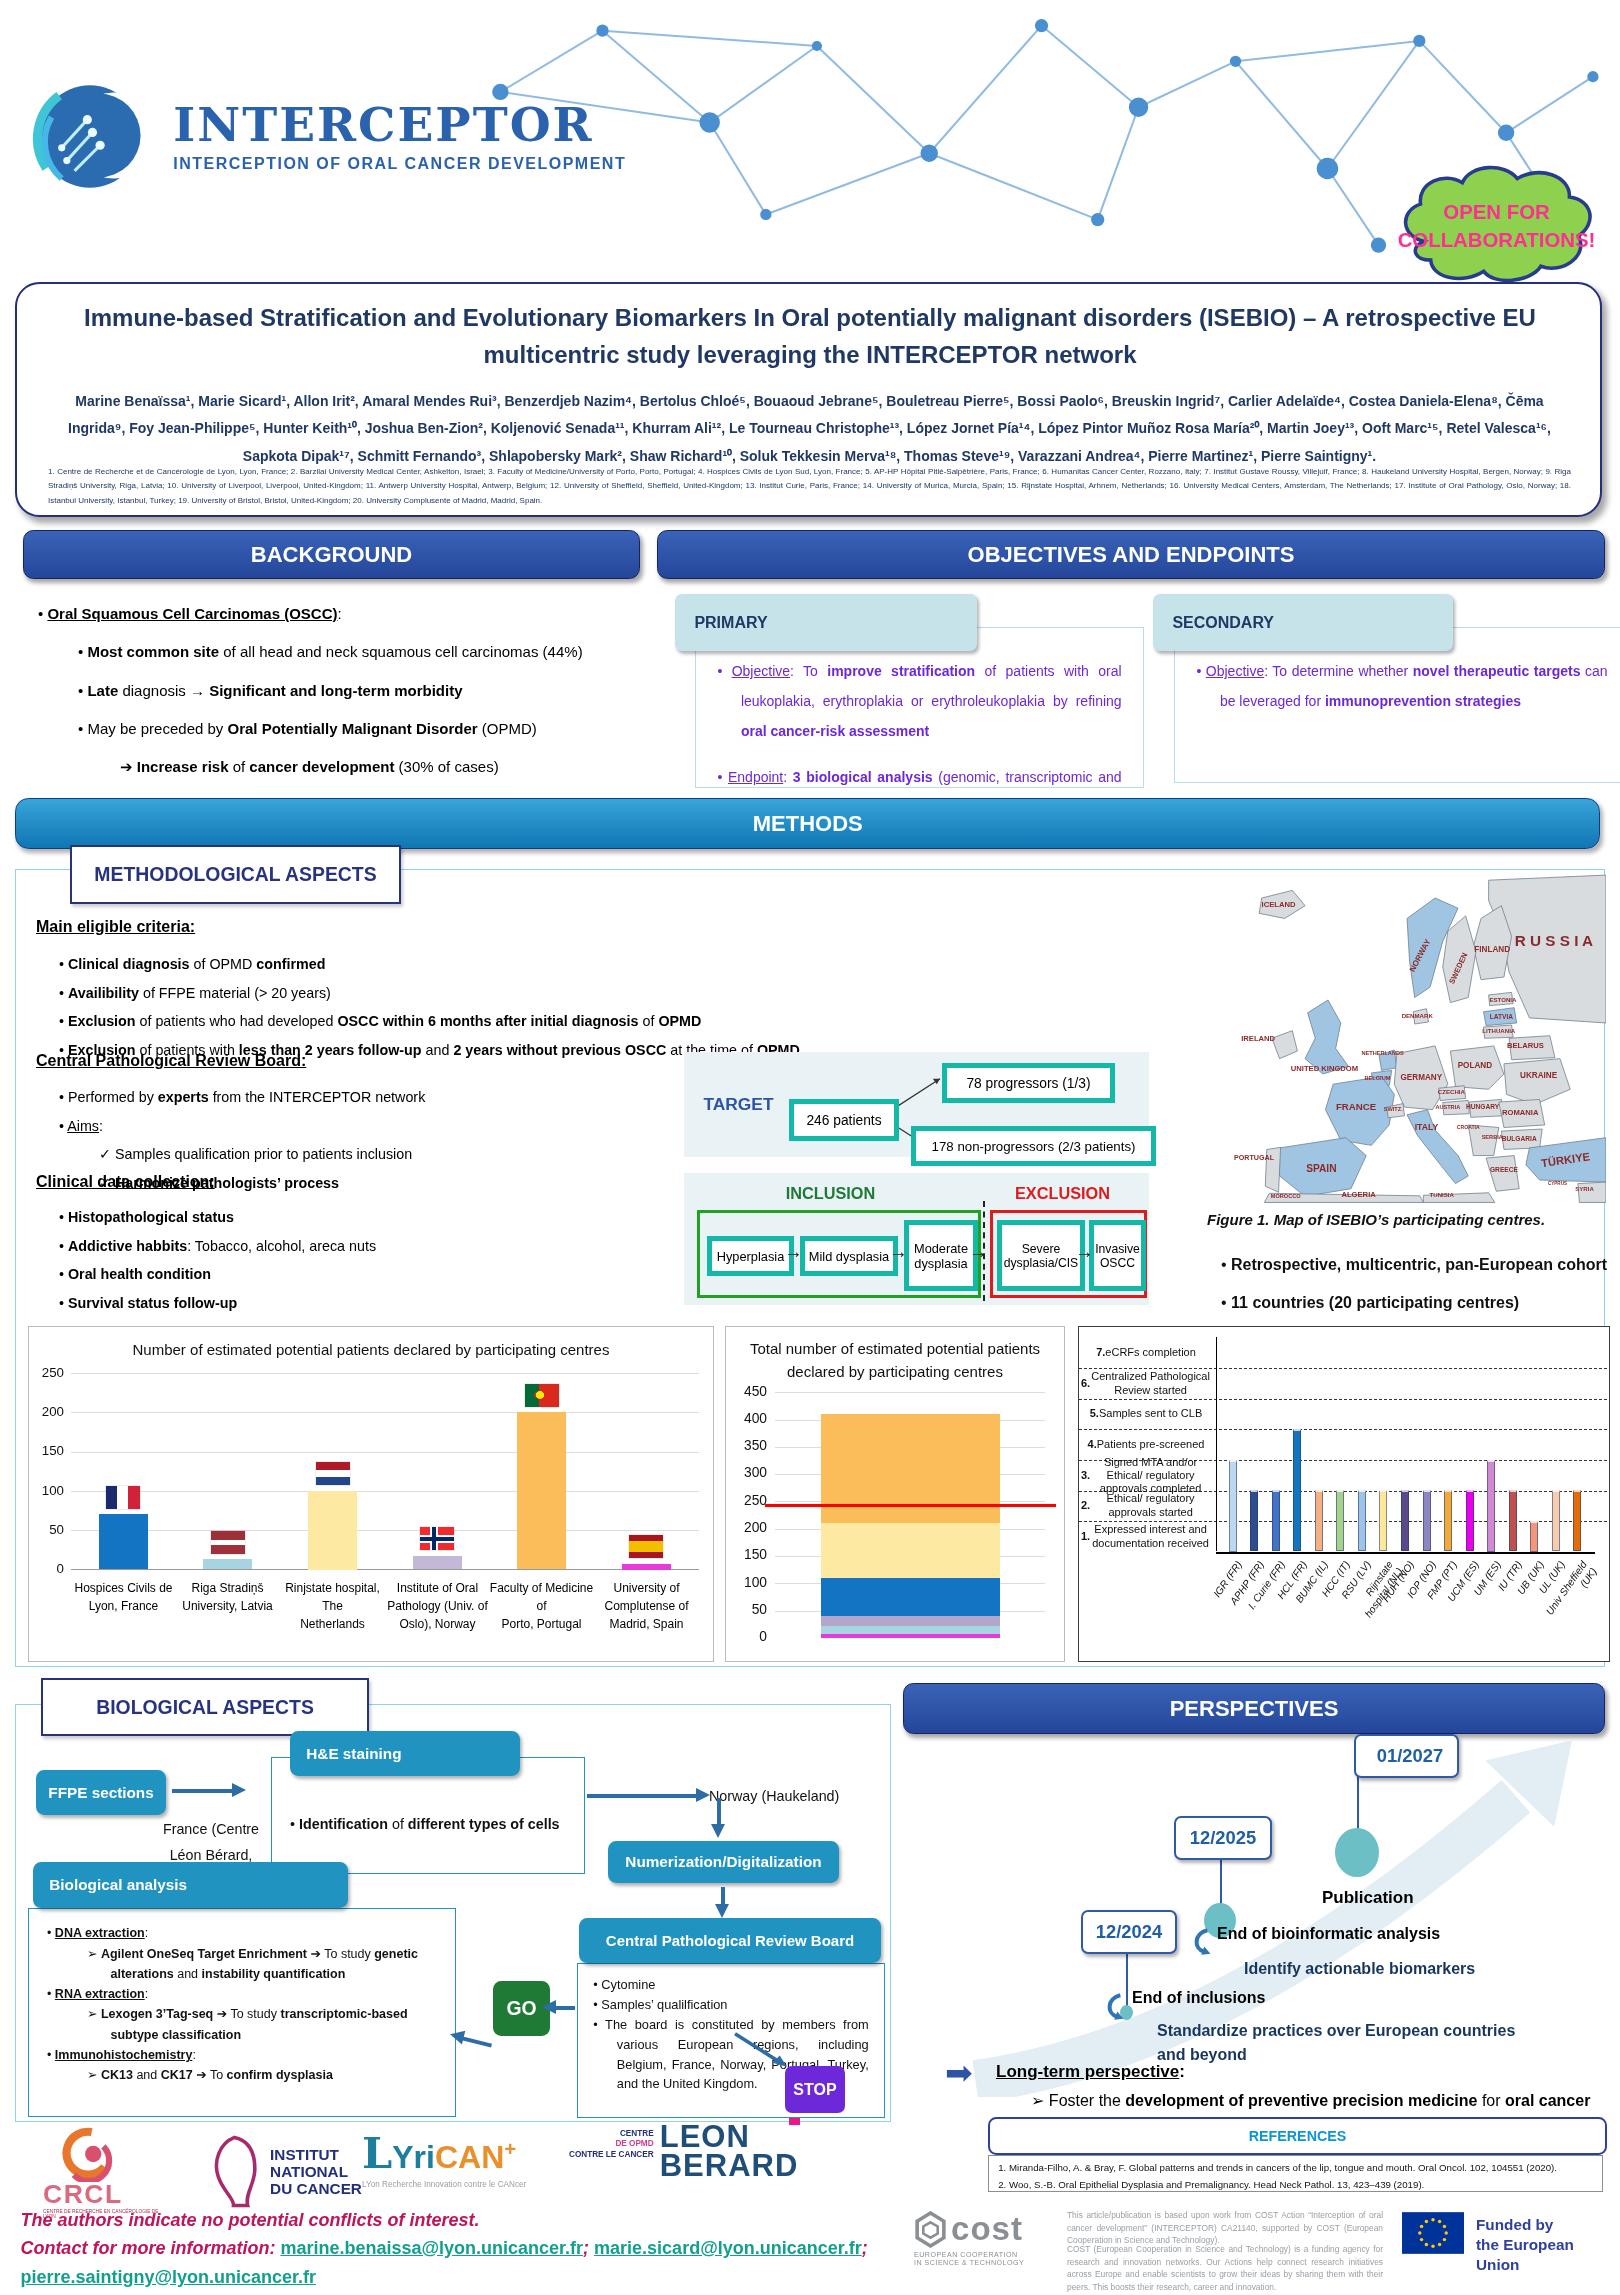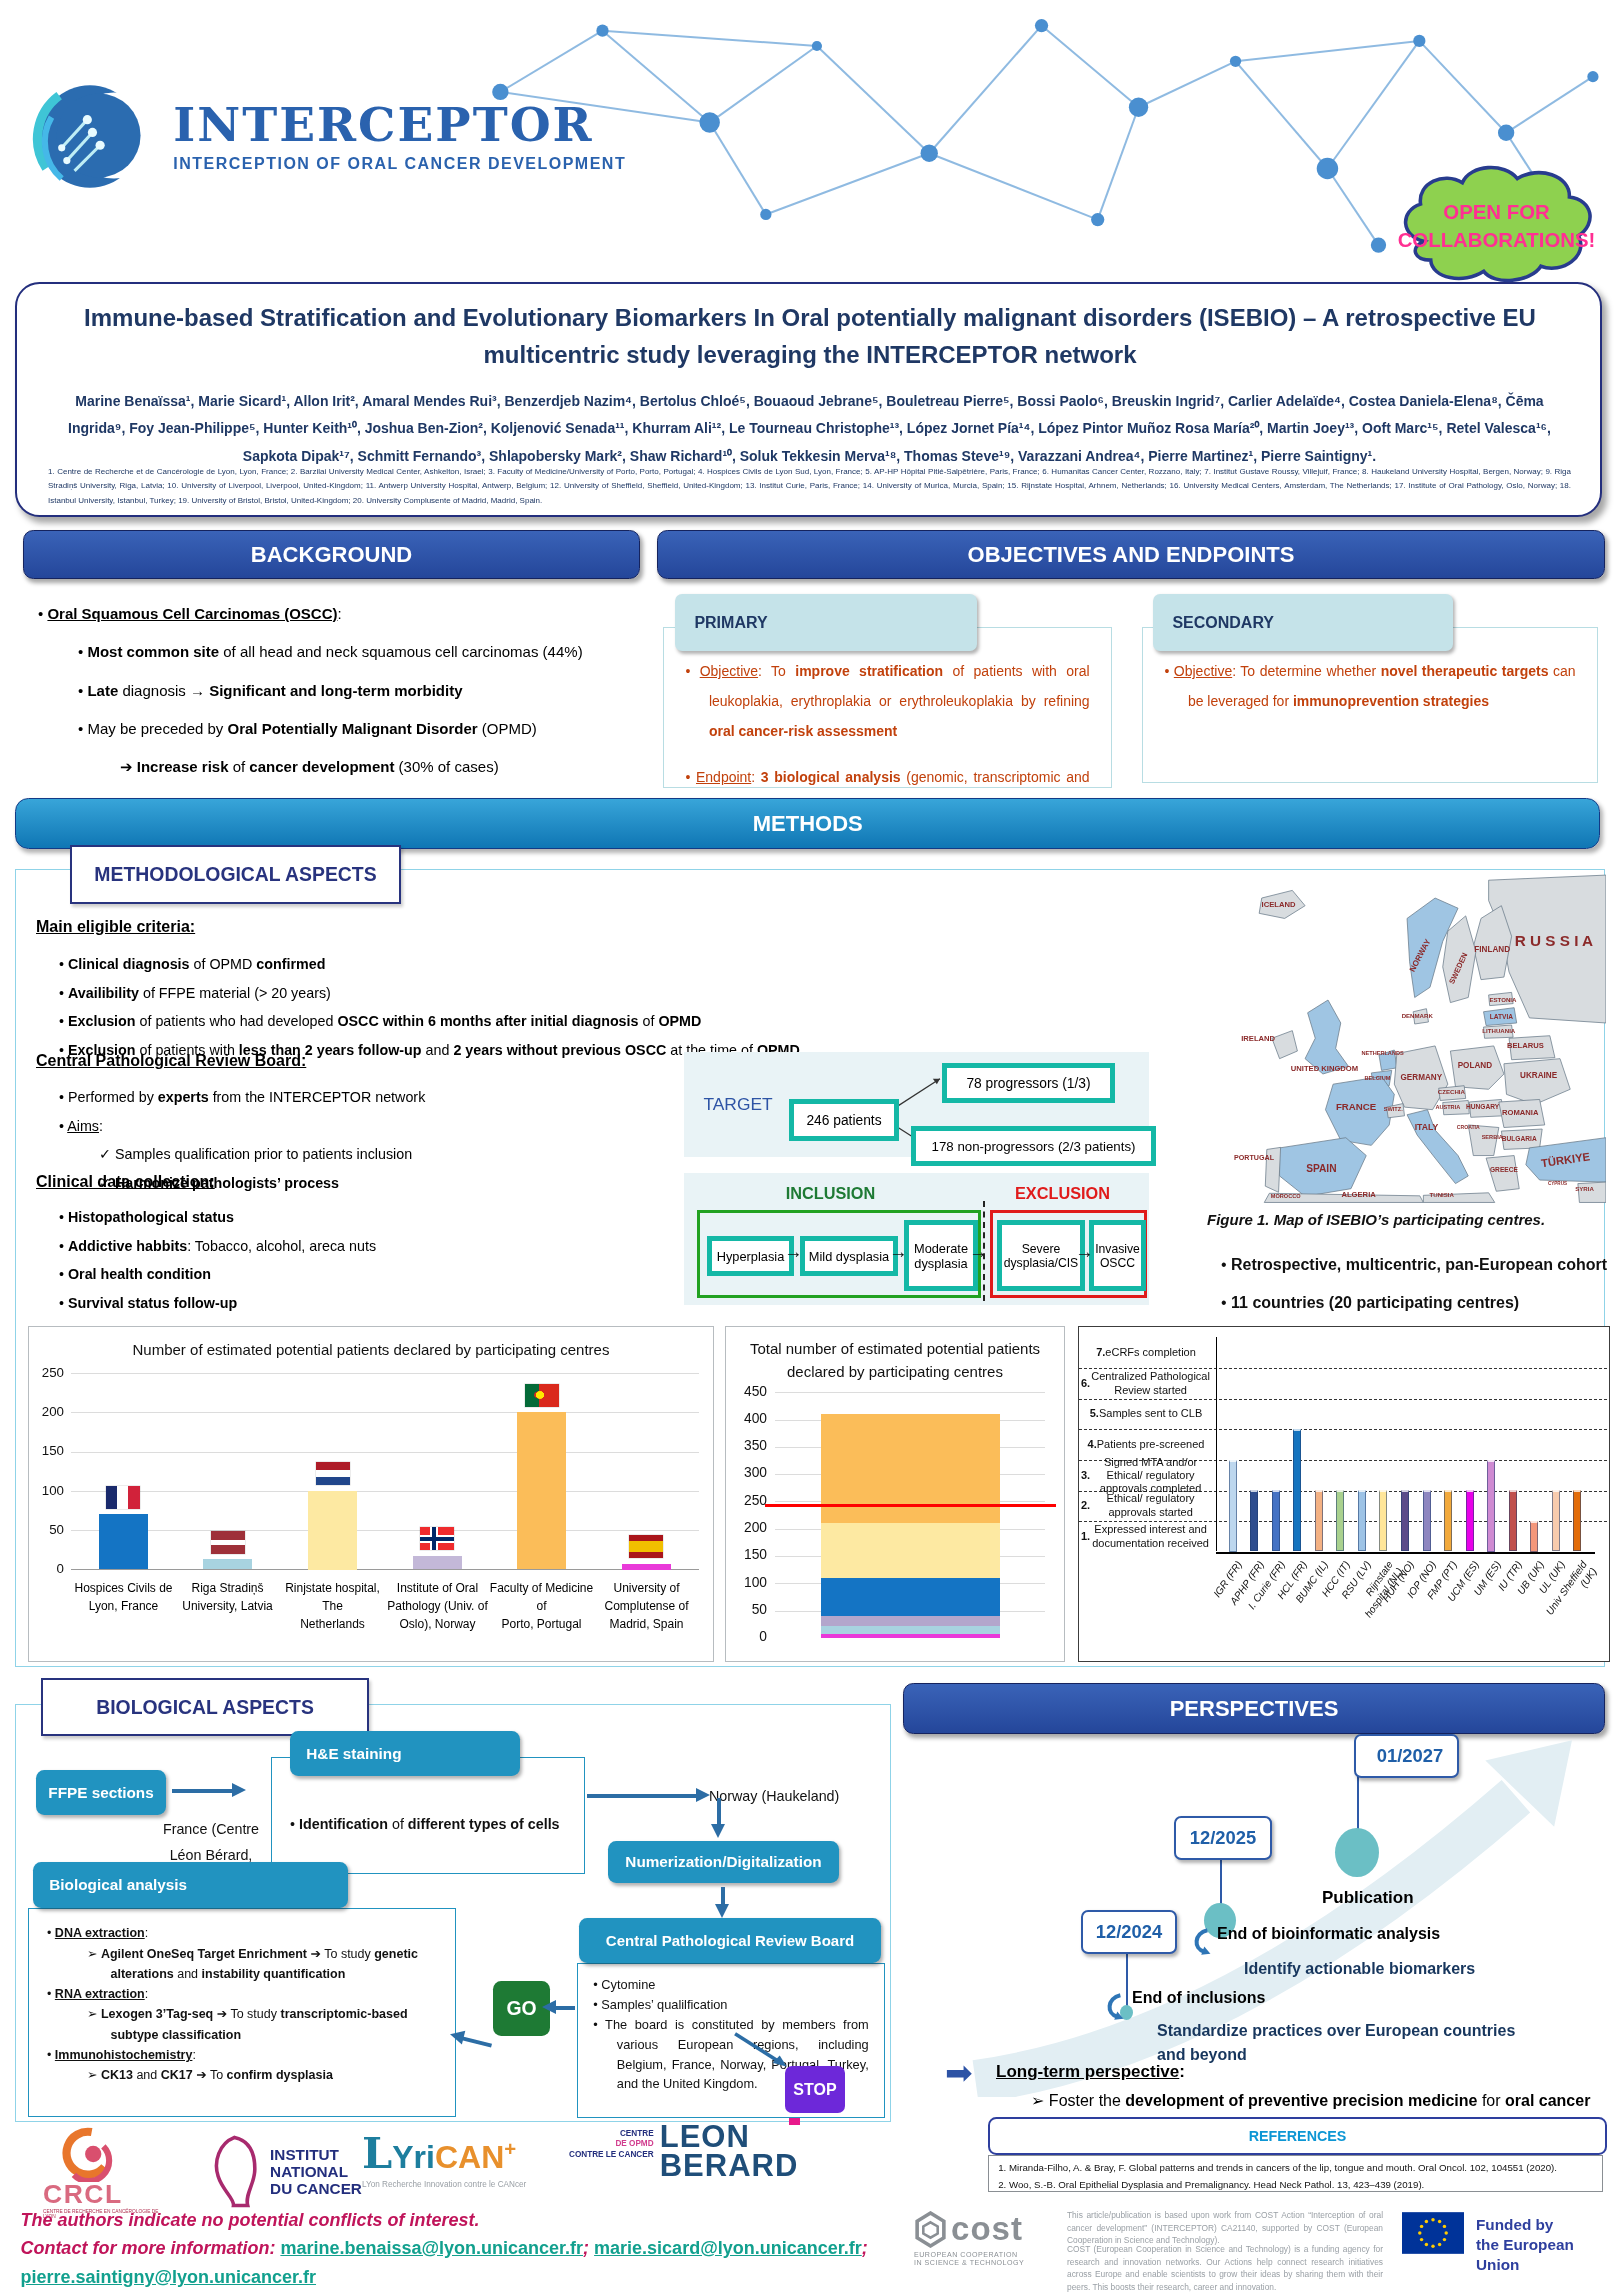--- a/index.html
+++ b/index.html
@@ -23,21 +23,21 @@
   .label-box{background:#fff;border:2px solid #28337e;color:#28337e;font-weight:bold;font-size:19.4px;
              display:flex;align-items:center;justify-content:center;z-index:5;box-shadow:2px 2.6px 3.1px rgba(0,0,0,.2);}
   
   .li{padding-left:23.5px;text-indent:-23.5px;}
   .i1{margin-left:40px;} .i2{margin-left:82px;}
   
   #bg-body{left:38px;top:595px;width:602px;font-size:15px;line-height:2.55;color:#000;}
   
   .obj-tab{background:#c5e3e9;border-radius:7.1px;box-shadow:2px 2.6px 3.6px rgba(0,0,0,.3);display:flex;align-items:center;
            font-weight:bold;font-size:16px;color:#1f3864;padding-left:19.4px;z-index:4;}
-  .obj-body{background:#fff;border:1.5px solid #b8dde3;font-size:14px;line-height:2.15;color:#c2410c;text-align:justify;}
+  .obj-body{background:#fff;border:1.5px solid #b8dde3;font-size:14px;line-height:2.15;color:#6d28d9;text-align:justify;margin-left:32px;}
   
   #methods-band{left:15.3px;top:798px;width:1583px;height:49px;border-radius:13.3px;border:1.5px solid #123a86;
     background:linear-gradient(#38a5d9,#0f76b4);color:#fff;font-weight:bold;font-size:22px;
     display:flex;align-items:center;justify-content:center;box-shadow:2.6px 3.6px 4.6px rgba(0,0,0,.3);}
   #methods-box{left:15.3px;top:869px;width:1588px;height:796px;border:1.5px solid #8fd3e8;}
   #bio-box{left:15.3px;top:1704px;width:874px;height:416px;border:1.5px solid #8fd3e8;}
   .blk-head{font-size:16px;font-weight:bold;text-decoration:underline;color:#000;}
   .mth-list{font-size:14.3px;line-height:2.0;color:#000;}
   
   .panel{background:#e9f3f6;}
@@ -222,21 +222,21 @@
 
   <div class="abs panel" style="left:684px;top:1052px;width:465px;height:105px;z-index:4">
     <svg class="abs" style="left:0;top:0" width="465" height="105" viewBox="0 0 912 205">
       <g stroke="#333" stroke-width="2.5">
         <line x1="400" y1="118" x2="502" y2="52"></line>
           <line x1="400" y1="135" x2="458" y2="172"></line>
       </g>
       <polygon points="502,52 488,52 496,63" fill="#333"></polygon>
       <polygon points="458,172 445,168 450,160" fill="#333"></polygon>
     </svg>
-    <div class="abs" style="left:19.4px;top:42px;font-size:17.4px;font-weight:normal;color:#2d53a5;">TARGET</div>
+    <div class="abs" style="left:19.4px;top:42px;font-size:17.4px;font-weight:bold;color:#2d53a5;">TARGET</div>
     <div class="abs wbox" style="left:105px;top:47px;width:100px;height:32px;">246 patients</div>
     <div class="abs wbox" style="left:258px;top:11.2px;width:163px;height:30px;">78 progressors (1/3)</div>
     <div class="abs wbox" style="left:227px;top:74px;width:235px;height:30px;font-size:13.3px;">178 non-progressors (2/3 patients)</div>
   </div>
 
   <div class="abs blk-head" style="left:36px;top:1173px;z-index:4">Clinical data collection:</div>
   <div class="abs mth-list" style="left:59px;top:1203px;width:612px;z-index:4">
       <div class="li i0">• <b>Histopathological status</b></div>
       <div class="li i0">• <b>Addictive habbits</b>: Tobacco, alcohol, areca nuts</div>
       <div class="li i0">• <b>Oral health condition</b></div>

